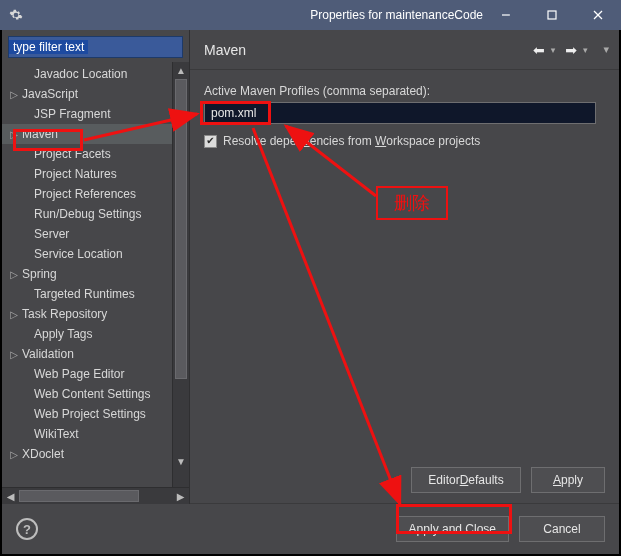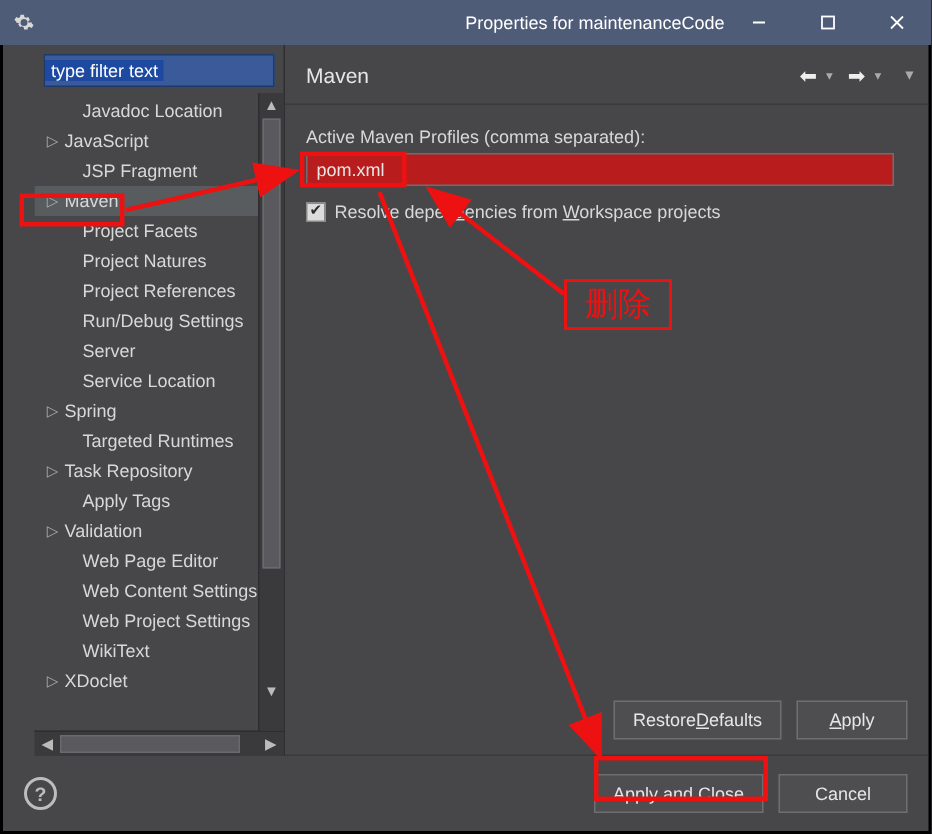--- a/index.html
+++ b/index.html
@@ -11,21 +11,21 @@
   .titlebar .gear svg { width: 14px; height: 14px; }
   .titlebar .title { flex: 1; }
   .winbtn { width: 46px; height: 30px; display: flex; align-items: center; justify-content: center; color: #fff; font-size: 14px; }
   .winbtn svg { width: 10px; height: 10px; stroke: #fff; stroke-width: 1.2; fill: none; }
 
   
   .client { position: absolute; top: 30px; left: 2px; right: 2px; bottom: 2px; display: flex; flex-direction: column; }
   .upper { flex: 1; display: flex; min-height: 0; }
 
   
-  .sidebar { width: 188px; background: #47474a; border-right: 1px solid #2f2f31; display: flex; flex-direction: column; padding-left: 21px; }
+  .sidebar { width: 188px; background: #47474a; border-right: 1px solid #2f2f31; display: flex; flex-direction: column; }
   .filterbox { margin: 6px 6px 4px 6px; height: 22px; background: #3a5a9a; color: #fff; display: flex; align-items: center; border: 1px solid #1d3a6a; }
   .filterbox span { padding: 0 4px; font-size: 12px; background: #1d4aa0; }
   .tree-wrap { flex: 1; display: flex; min-height: 0; }
   .tree { flex: 1; overflow: hidden; padding: 2px 0 2px 0; }
   .tree-item { display: flex; align-items: center; height: 20px; font-size: 12px; color: #d8d8d8; padding-left: 6px; cursor: default; }
   .tree-item .arrow { width: 12px; display: inline-flex; justify-content: center; color: #aaa; font-size: 10px; }
   .tree-item .lbl { padding-left: 2px; white-space: nowrap; }
   .tree-item.indent .lbl { padding-left: 14px; }
   .tree-item.selected { background: #585c5e; }
   .vscroll { width: 17px; background: #3a3a3d; border-left: 1px solid #2e2e30; position: relative; }
@@ -40,42 +40,42 @@
   
   .content { flex: 1; background: #47474a; display: flex; flex-direction: column; position: relative; }
   .content-hd { height: 40px; display: flex; align-items: center; padding: 0 10px 0 14px; border-bottom: 1px solid #3a3a3c; }
   .content-hd .hname { font-size: 14px; color: #e6e6e6; flex: 1; }
   .navarrows { display: flex; align-items: center; gap: 10px; }
   .navarrows .arr { color: #eee; font-size: 14px; }
   .navarrows .dd { color: #aaa; font-size: 9px; margin-left: -4px; }
 
   .content-body { flex: 1; padding: 14px 14px 8px 14px; color: #d8d8d8; font-size: 12px; position: relative; }
   .field-label { margin-bottom: 4px; }
-  .input { width: 392px; height: 22px; background: #b91c1c; border: 1px solid #6e6e70; color: #e6e6e6; font-size: 12px; padding: 0 6px; display: flex; align-items: center; }
+  .input { width: 392px; height: 22px; background: #0f172a; border: 1px solid #6e6e70; color: #e6e6e6; font-size: 12px; padding: 0 6px; display: flex; align-items: center; }
   .checkbox-row { margin-top: 10px; display: flex; align-items: center; gap: 6px; }
   .checkbox { width: 13px; height: 13px; background: #dcdcdc; border: 1px solid #8a8a8a; display: flex; align-items: center; justify-content: center; color: #2b2b2b; font-size: 10px; line-height: 1; }
   .underline { text-decoration: underline; }
 
   .content-footer { padding: 0 14px 10px 0; display: flex; justify-content: flex-end; gap: 10px; border-bottom: 1px solid #3a3a3c; }
   .btn { height: 26px; background: #4e4e51; border: 1px solid #6e6e70; color: #e6e6e6; font-size: 12px; display: inline-flex; align-items: center; justify-content: center; padding: 0 12px; min-width: 74px; }
   .btn.restore { min-width: 110px; }
 
   
   .bottombar { height: 50px; background: #47474a; display: flex; align-items: center; padding: 0 14px; }
   .help { width: 22px; height: 22px; border: 2px solid #bdbdbd; border-radius: 50%; display: flex; align-items: center; justify-content: center; color: #bdbdbd; font-size: 13px; font-weight: bold; }
   .bottombar .spacer { flex: 1; }
   .btn.apply-close { min-width: 112px; }
   .btn.cancel { min-width: 86px; margin-left: 10px; }
 
   
   .anno { position: absolute; border: 3px solid #e11; pointer-events: none; }
   .anno-maven { top: 129px; left: 13px; width: 70px; height: 22px; }
   .anno-input { top: 101px; left: 200px; width: 71px; height: 24px; }
   .anno-apply-close { top: 504px; left: 396px; width: 116px; height: 30px; }
-  .anno-delete { position: absolute; top: 186px; left: 376px; width: 72px; height: 34px; border: 2px solid #e11; color: #e11; font-size: 22px; display: flex; align-items: center; justify-content: center; background: transparent; pointer-events: none; }
+  .anno-delete { position: absolute; top: 186px; left: 376px; width: 72px; height: 34px; border: 2px solid #e11; color: #e11; font-size: 18px; display: flex; align-items: center; justify-content: center; background: transparent; pointer-events: none; }
 
   
   svg.redarrows { position: absolute; top: 0; left: 0; width: 621px; height: 556px; pointer-events: none; }
 </style>
 </head>
 <body>
 
 <div class="titlebar">
   <span class="gear">
     <svg viewBox="0 0 24 24">
@@ -224,21 +224,21 @@
         </div>
         <div class="checkbox-row">
           <div class="checkbox">✔</div>
           <span>
             <span>Resolve depen</span><span class="underline">d</span><span>encies from </span><span class="underline">W</span><span>orkspace projects</span>
           </span>
         </div>
       </div>
       <div class="content-footer">
         <div class="btn restore">
-          <span>Restore </span>
+          <span>Editor </span>
             <span class="underline">D</span>
             <span>efaults</span>
         </div>
         <div class="btn">
           <span></span>
             <span class="underline">A</span>
             <span>pply</span>
         </div>
       </div>
     </div>

